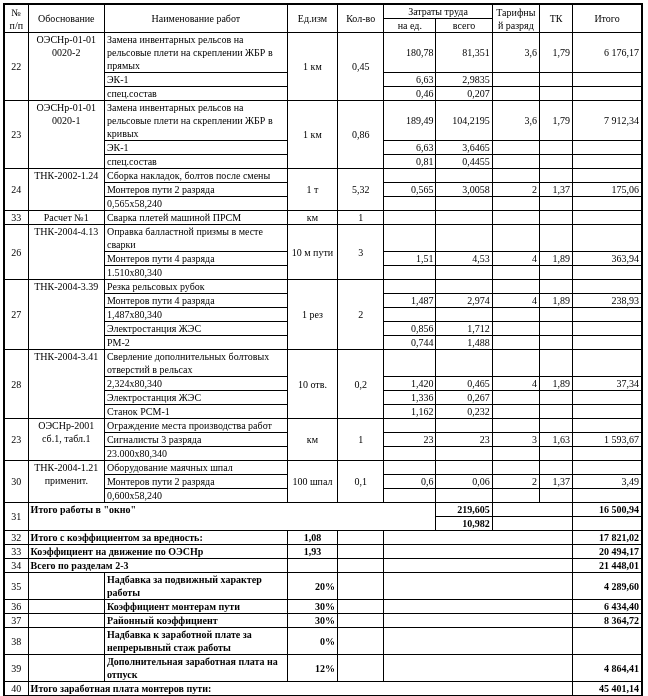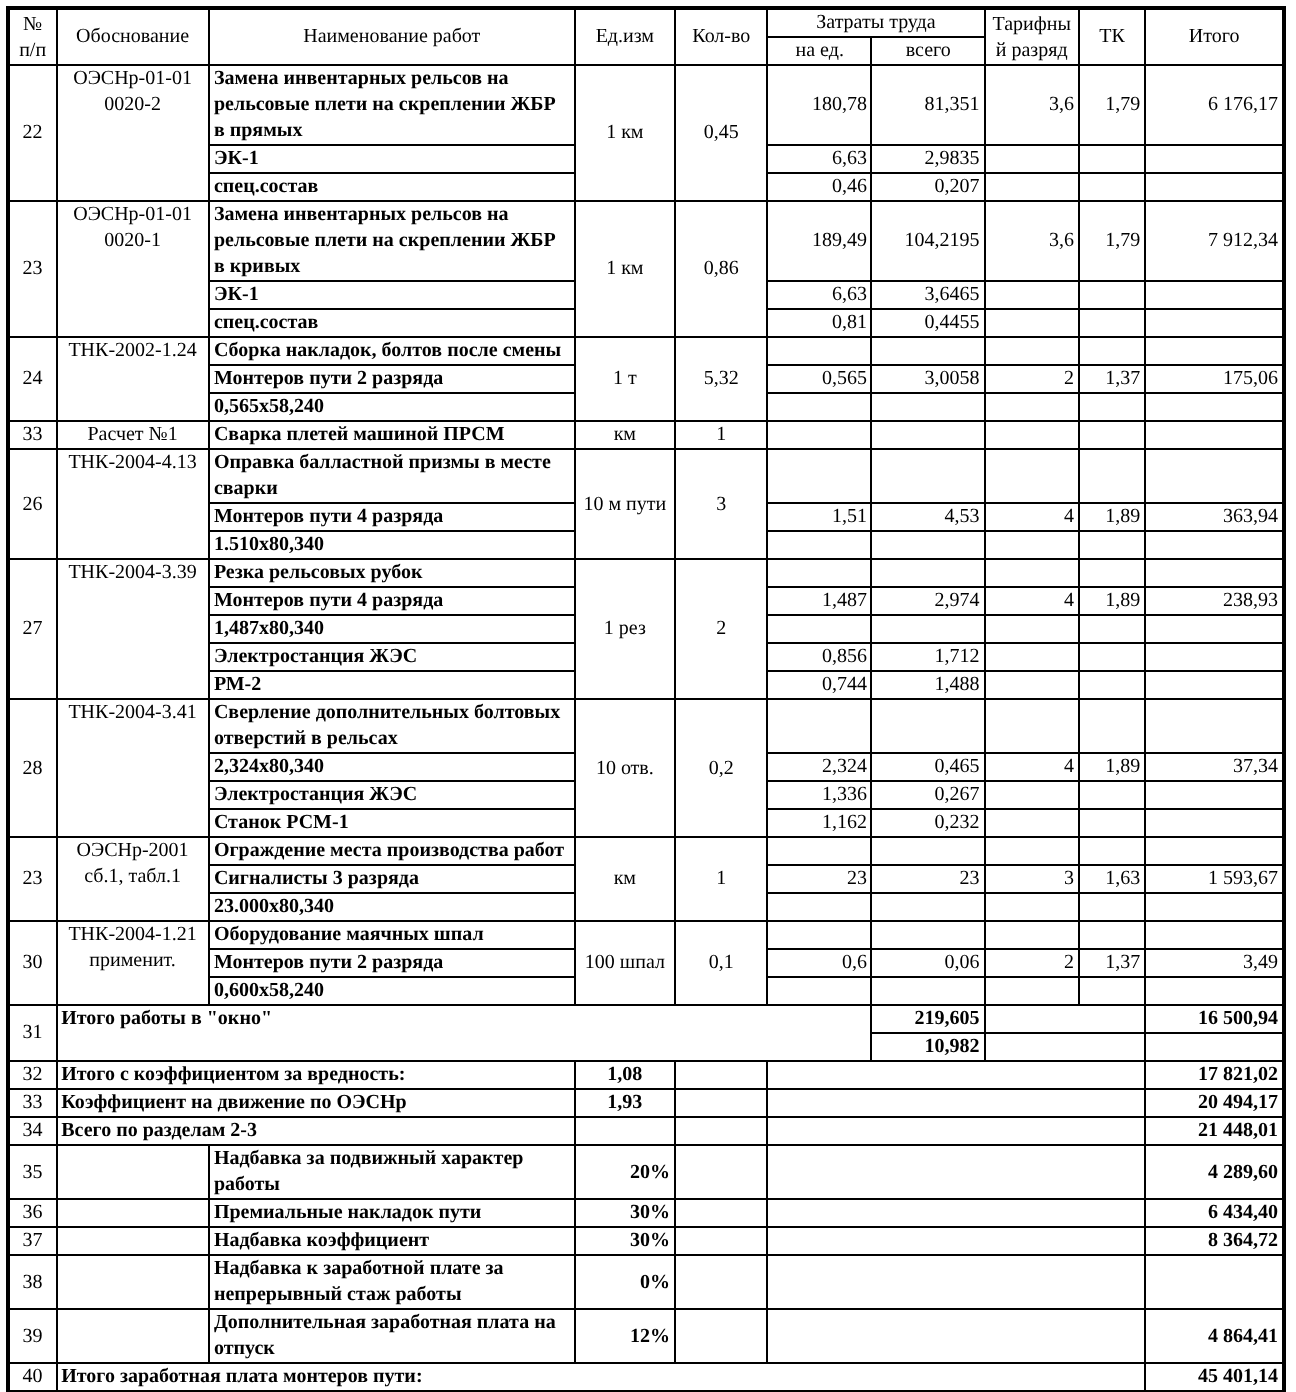--- a/index.html
+++ b/index.html
@@ -3,21 +3,21 @@
 <meta charset="utf-8">
 <style>
   html,body{margin:0;padding:0;background:#fff;}
   body{font-family:"Liberation Serif", serif; font-size:10px; color:#000;}
   main{padding:3px;}
   table{border-collapse:collapse; table-layout:fixed; width:640px; border:2px solid #000;}
   th,td{border:1px solid #000; padding:0 2px; line-height:13px; vertical-align:middle;
         overflow:hidden; word-wrap:break-word;}
   th{font-weight:normal; text-align:center; vertical-align:middle;}
   td{text-align:left;}
-  .l{text-align:left; vertical-align:top;font-weight:bold;}
+  .l{text-align:left; vertical-align:top;}
   .c{text-align:center;}
   .r{text-align:right;}
   .b{font-weight:bold;}
   .vt{vertical-align:top;}
 </style>
 </head>
 <body>
 
 <main>
   <table>
@@ -226,21 +226,21 @@
           <td rowspan="4" class="c">10 отв.</td>
           <td rowspan="4" class="c">0,2</td>
           <td></td>
           <td></td>
           <td></td>
           <td></td>
           <td></td>
         </tr>
         <tr>
           <td class="l">2,324х80,340</td>
-          <td class="r">2,324</td>
+          <td class="r">1,420</td>
           <td class="r">0,465</td>
           <td class="r">4</td>
           <td class="r">1,89</td>
           <td class="r">37,34</td>
         </tr>
         <tr>
           <td class="l">Электростанция ЖЭС</td>
           <td class="r">1,336</td>
           <td class="r">0,267</td>
           <td></td>
@@ -352,30 +352,30 @@
           <td></td>
           <td class="l b">Надбавка за подвижный характер работы</td>
           <td class="r b">20%</td>
           <td></td>
           <td colspan="4"></td>
           <td class="r b">4 289,60</td>
         </tr>
         <tr>
           <td class="c">36</td>
           <td></td>
-          <td class="l b">Премиальные накладок пути</td>
+          <td class="l b">Коэффициент монтерам пути</td>
           <td class="r b">30%</td>
           <td></td>
           <td colspan="4"></td>
           <td class="r b">6 434,40</td>
         </tr>
         <tr>
           <td class="c">37</td>
           <td></td>
-          <td class="l b">Надбавка коэффициент</td>
+          <td class="l b">Районный коэффициент</td>
           <td class="r b">30%</td>
           <td></td>
           <td colspan="4"></td>
           <td class="r b">8 364,72</td>
         </tr>
         <tr>
           <td class="c">38</td>
           <td></td>
           <td class="l b">Надбавка к заработной плате за непрерывный стаж работы</td>
           <td class="r b">0%</td>

